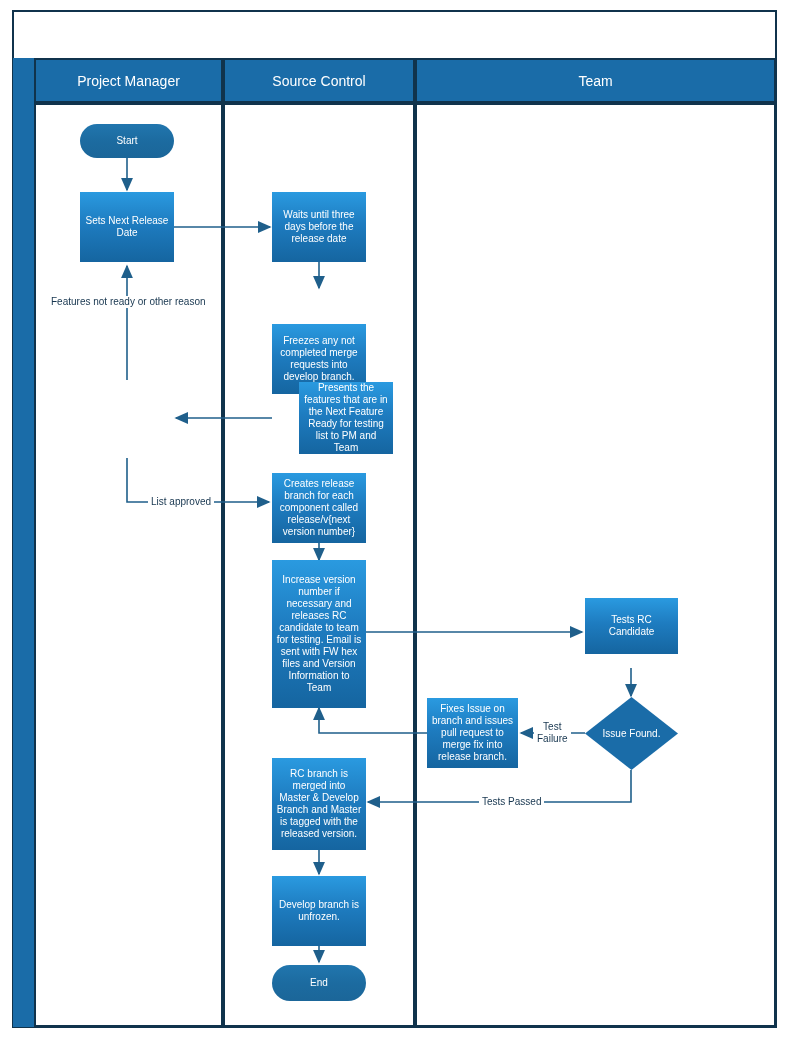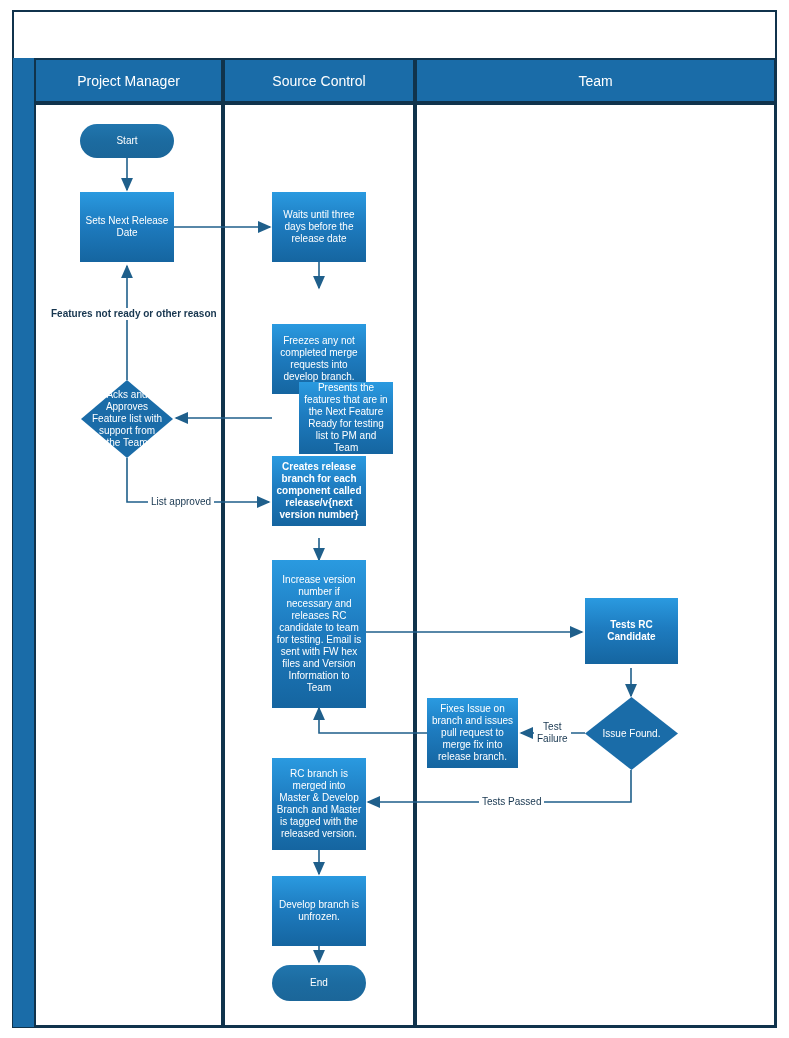--- a/index.html
+++ b/index.html
@@ -126,74 +126,66 @@
   <div id="shapes">
 
     <div class="node terminator" style="left:80px;top:124px;width:94px;height:34px;">
       <span>Start</span>
     </div>
 
     <div class="node" style="left:80px;top:192px;width:94px;height:70px;">
       <span>Sets Next Release Date</span>
     </div>
 
-    <div class="diamond" style="left:81px;top:380px;width:92px;height:78px;">
-      <div class="dshape"></div>
-      <div class="dtext">Acks and
-Approves
-Feature list with
-support from
-the Team</div>
-    </div>
 
     <div class="node" style="left:272px;top:192px;width:94px;height:70px;">
       <span>Waits until three days before the release date</span>
     </div>
 
     <div class="node" style="left:272px;top:288px;width:94px;height:70px;margin-top:36px;">
       <span>Freezes any not completed merge requests into develop branch.</span>
     </div>
 
     <div class="node" style="left:272px;top:382px;width:94px;height:72px;margin-left:27px;">
       <span>Presents the features that are in the Next Feature Ready for testing list to PM and Team</span>
     </div>
 
-    <div class="node" style="left:272px;top:456px;width:94px;height:70px;font-weight:bold;">
+    <div class="node" style="left:272px;top:473px;width:94px;height:70px;">
       <span>Creates release branch for each component called release/v{next version number}</span>
     </div>
 
     <div class="node" style="left:272px;top:560px;width:94px;height:148px;">
       <span>Increase version number if necessary and releases RC candidate to team for testing. Email is sent with FW hex files and Version Information to Team</span>
     </div>
 
     <div class="node" style="left:272px;top:758px;width:94px;height:92px;">
       <span>RC branch is merged into Master &amp; Develop Branch and Master is tagged with the released version.</span>
     </div>
 
     <div class="node" style="left:272px;top:876px;width:94px;height:70px;">
       <span>Develop branch is unfrozen.</span>
     </div>
 
     <div class="node terminator" style="left:272px;top:965px;width:94px;height:36px;">
       <span>End</span>
     </div>
 
-    <div class="node" style="left:585px;top:598px;width:93px;height:66px;font-weight:bold;">
+    <div class="node" style="left:585px;top:598px;width:93px;height:56px;">
       <span>Tests RC Candidate</span>
     </div>
 
     <div class="diamond" style="left:585px;top:697px;width:93px;height:73px;">
       <div class="dshape"></div>
       <div class="dtext">Issue Found.</div>
     </div>
 
     <div class="node" style="left:427px;top:698px;width:91px;height:70px;">
       <span>Fixes Issue on branch and issues pull request to merge fix into release branch.</span>
     </div>
 
-    <div class="elabel" style="left:48px;top:308px;font-weight:bold;">Features not ready or other reason</div>
+    <div class="elabel" style="left:48px;top:296px;">Features not ready or other reason</div>
     <div class="elabel" style="left:148px;top:496px;">List approved</div>
     <div class="elabel two" style="left:534px;top:721px;">Test
 Failure</div>
     <div class="elabel" style="left:479px;top:796px;">Tests Passed</div>
 
   </div>
 </div>
 
 </body></html>

